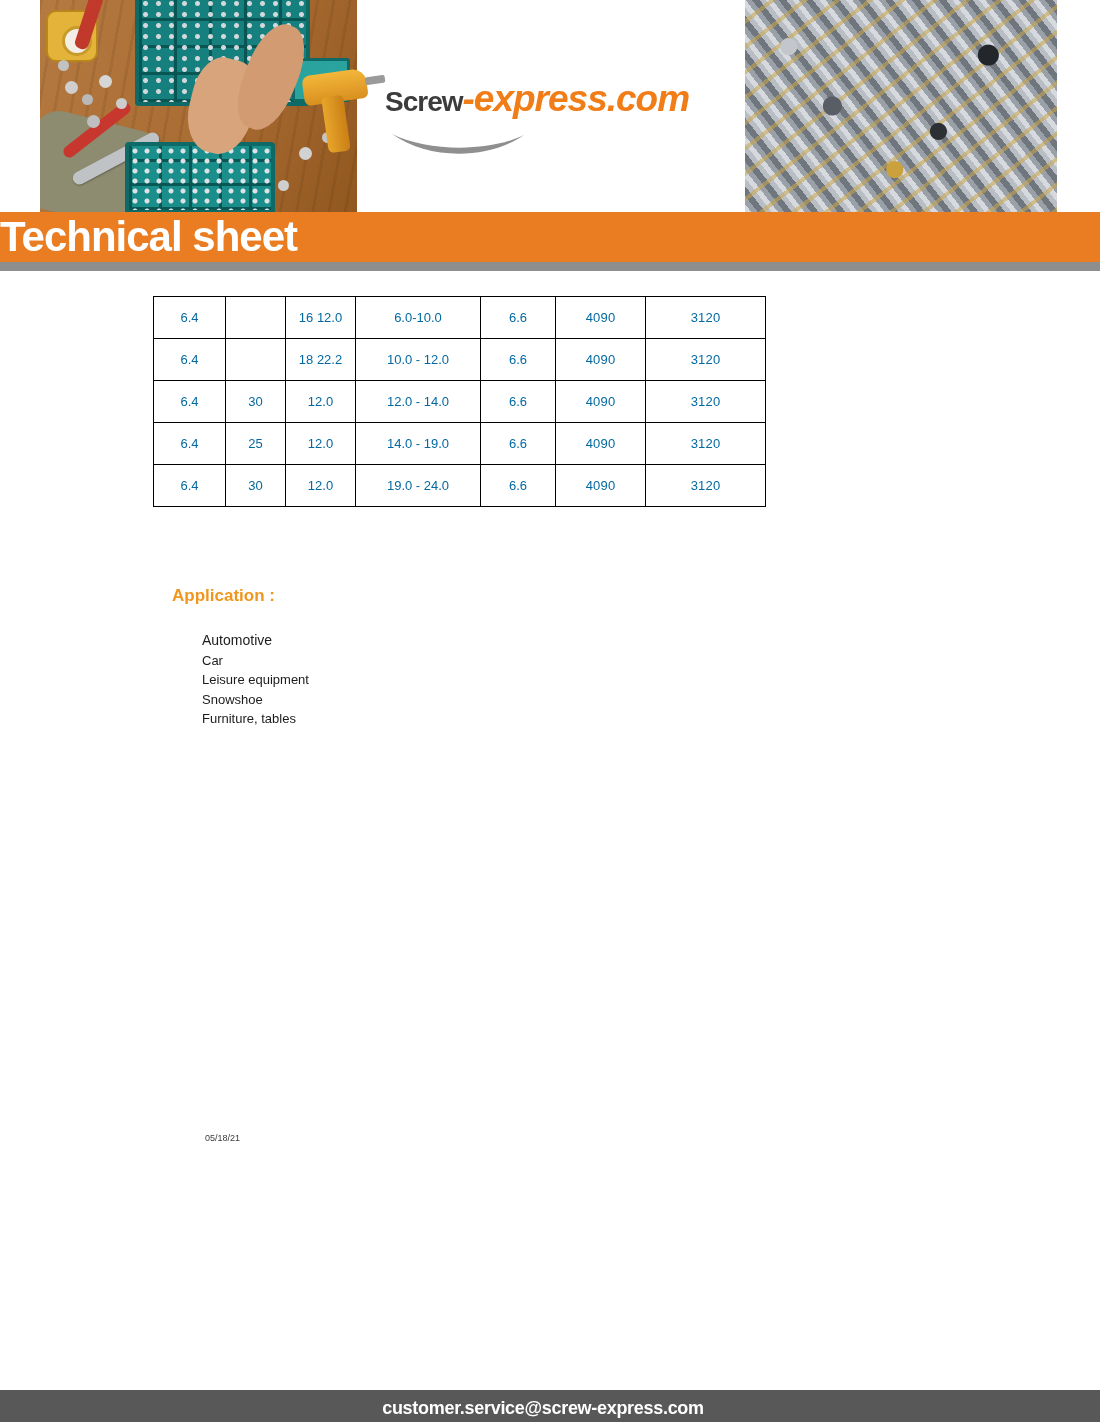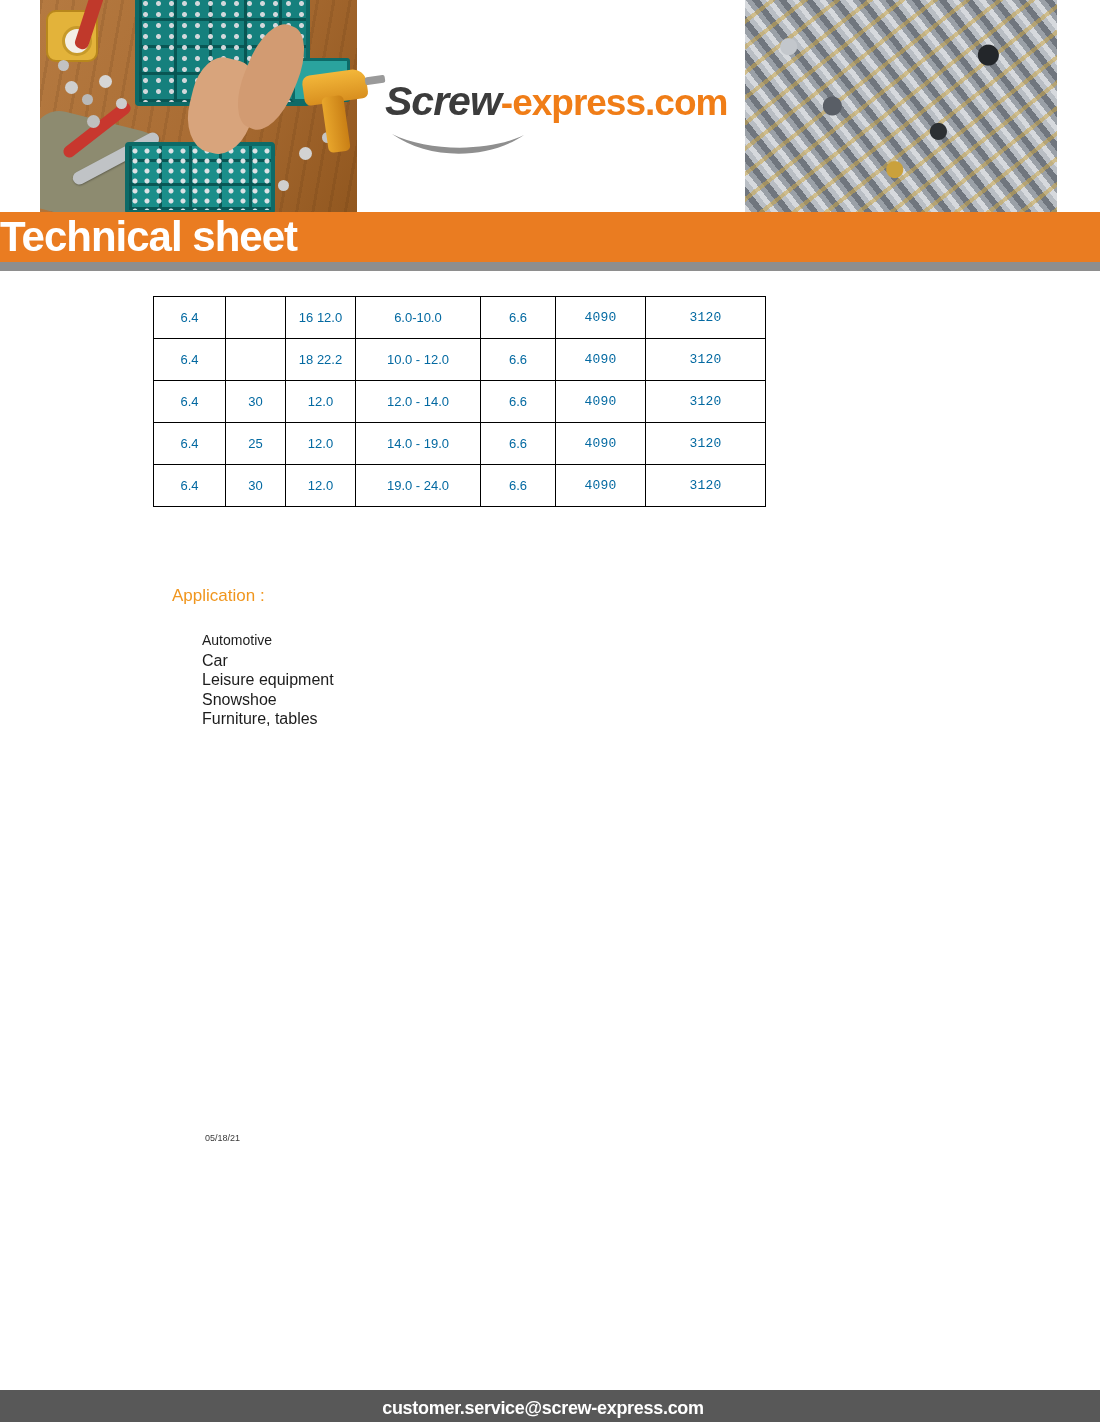--- a/index.html
+++ b/index.html
@@ -69,22 +69,22 @@
       radial-gradient(circle at 78% 26%, #23262a 0 10px, rgba(0,0,0,0) 11px),
       radial-gradient(circle at 62% 62%, #2c3034 0 8px, rgba(0,0,0,0) 9px),
       radial-gradient(circle at 28% 50%, #595e66 0 9px, rgba(0,0,0,0) 10px),
       radial-gradient(circle at 48% 80%, #caa13c 0 8px, rgba(0,0,0,0) 9px),
       radial-gradient(circle at 14% 22%, #c3c7cc 0 8px, rgba(0,0,0,0) 9px),
       repeating-linear-gradient(-38deg, rgba(201,166,75,0.55) 0 4px, rgba(0,0,0,0) 4px 20px),
       repeating-linear-gradient(52deg, #d6d9dd 0 5px, #9aa0a7 5px 10px, #70767e 10px 16px, #b9bec4 16px 21px);
   }
 
   .logo { position:absolute; left:385px; top:78px; width:340px; height:56px; white-space:nowrap; }
-  .logo-part1 { font-size:41px; font-weight:bold; color:#3c3c3c; letter-spacing:-1px;font-style:italic; }
-  .logo-part2 { font-size:37px; font-weight:bold; color:#f07d17; letter-spacing:-1px; }
+  .logo-part1 { font-size:28px; font-weight:bold; color:#3c3c3c; letter-spacing:-1px; }
+  .logo-part2 { font-size:37px; font-weight:bold; font-style:italic; color:#f07d17; letter-spacing:-1px; }
   .swoosh { position:absolute; left:388px; top:130px; width:140px; height:30px; }
 
   .drill { position:absolute; left:303px; top:64px; width:84px; height:112px; z-index:5; }
   .drill-top { position:absolute; left:0; top:8px; width:64px; height:30px;
     background:linear-gradient(#f3b73a,#d88f1f); border-radius:8px 14px 6px 6px; transform:rotate(-8deg); }
   .drill-grip { position:absolute; left:22px; top:32px; width:22px; height:56px;
     background:linear-gradient(90deg,#e8a62c,#c97f15); border-radius:5px; transform:rotate(-8deg); }
   .drill-bit-v { position:absolute; left:62px; top:12px; width:20px; height:8px;
     background:#9a9a9a; border-radius:2px; transform:rotate(-8deg); }
 
@@ -98,30 +98,30 @@
   }
   .gray-strip { position:absolute; left:0; top:262px; width:1100px; height:9px; background:#8e8e8e; }
 
   
   table.spec { position:absolute; left:153px; top:296px; border-collapse:collapse; table-layout:fixed; }
   table.spec td {
     border:1.5px solid #000; height:42px; text-align:center; vertical-align:middle;
     font-size:13px; color:#0369a1; padding:0 2px; overflow:visible; white-space:nowrap;
   }
   td.xs  { font-size:12px; }
-  td.big { font-size:18px; letter-spacing:0.2px;font-family:Liberation Mono, monospace; }
+  td.big { font-size:18px; letter-spacing:0.2px; }
   td.left  { text-align:left; padding-left:6px; }
   td.right { text-align:right; padding-right:3px; }
   td.tleft  { text-align:left; padding-left:1px; }
   td.tright { text-align:right; padding-right:1px; }
 
   
-  .app-heading { position:absolute; left:172px; top:586px; font-size:17px; font-weight:normal; color:#f0961e; }
+  .app-heading { position:absolute; left:172px; top:586px; font-size:17px; font-weight:bold; color:#f0961e; }
   .app-list { position:absolute; left:202px; top:631px; list-style:none; }
-  .app-list li { font-size:16px; color:#1c1c1c; line-height:19.5px; }
+  .app-list li { font-size:13px; color:#1c1c1c; line-height:19.5px; }
   .app-list li:first-child { font-size:14px; }
 
   
   .doc-date { position:absolute; left:205px; top:1133px; font-size:9px; color:#3a3a3a; }
   .footer {
     position:absolute; left:0; top:1390px; width:1100px; height:37px; background:#585858;
     display:flex; align-items:center; justify-content:center; padding-right:14px;
   }
   .footer-email { color:#ffffff; font-size:18px; font-weight:bold; letter-spacing:-0.3px; }
 </style>

